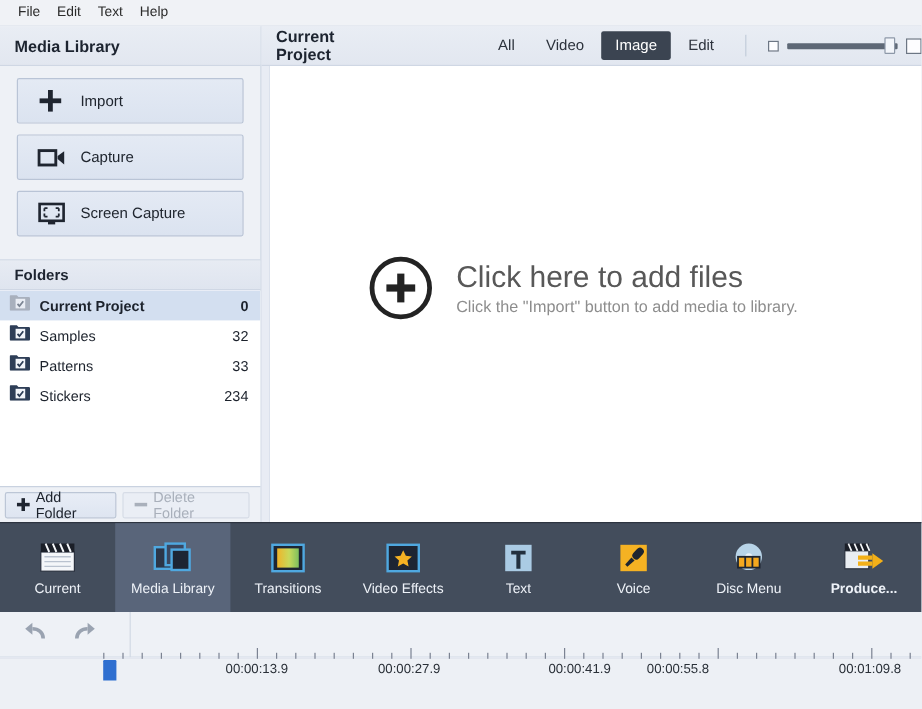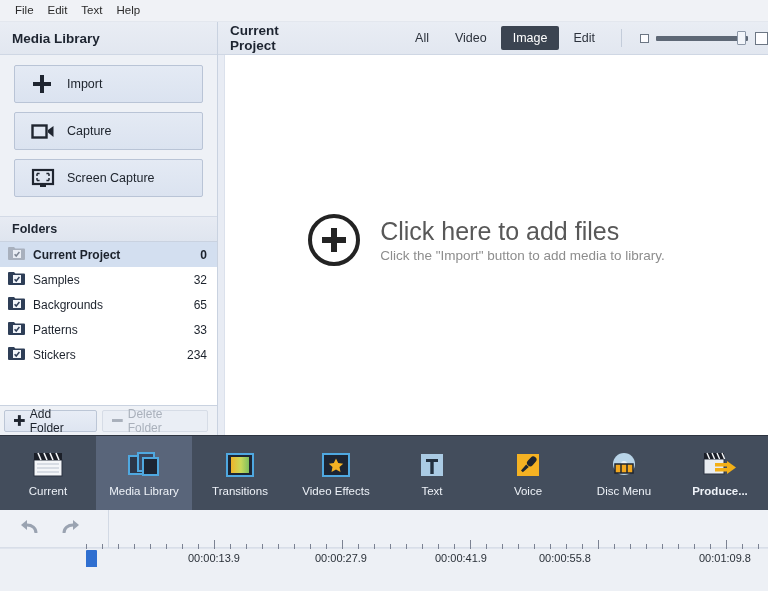--- a/index.html
+++ b/index.html
@@ -230,31 +230,20 @@
           <span class="fcount">32</span>
         </div>
         <div class="folder-row">
           <span>
             <svg width="17" height="14" viewBox="0 0 17 14">
                 <path d="M0 2a1 1 0 011-1h5l1.4 1.6H16a1 1 0 011 1V13a1 1 0 01-1 1H1a1 1 0 01-1-1z" fill="#2e3e57"></path>
                 <rect x="5" y="4" width="8" height="8" fill="#f2f5fa"></rect>
                 <path d="M6.6 8.2l1.6 1.8 3.2-4" stroke="#2e3e57" stroke-width="1.5" fill="none"></path>
               </svg>
           </span>
-          <span class="fname">Backgrounds</span>
-          <span class="fcount">65</span>
-        </div>
-        <div class="folder-row">
-          <span>
-            <svg width="17" height="14" viewBox="0 0 17 14">
-                <path d="M0 2a1 1 0 011-1h5l1.4 1.6H16a1 1 0 011 1V13a1 1 0 01-1 1H1a1 1 0 01-1-1z" fill="#2e3e57"></path>
-                <rect x="5" y="4" width="8" height="8" fill="#f2f5fa"></rect>
-                <path d="M6.6 8.2l1.6 1.8 3.2-4" stroke="#2e3e57" stroke-width="1.5" fill="none"></path>
-              </svg>
-          </span>
           <span class="fname">Patterns</span>
           <span class="fcount">33</span>
         </div>
         <div class="folder-row">
           <span>
             <svg width="17" height="14" viewBox="0 0 17 14">
                 <path d="M0 2a1 1 0 011-1h5l1.4 1.6H16a1 1 0 011 1V13a1 1 0 01-1 1H1a1 1 0 01-1-1z" fill="#2e3e57"></path>
                 <rect x="5" y="4" width="8" height="8" fill="#f2f5fa"></rect>
                 <path d="M6.6 8.2l1.6 1.8 3.2-4" stroke="#2e3e57" stroke-width="1.5" fill="none"></path>
               </svg>
@@ -425,21 +414,21 @@
           <path d="M15 3l6 5-6 5z" fill="#9aa3b1"></path>
         </svg>
       </span>
       <span class="tl-sepv"></span>
     </div>
 
     <div class="ruler">
       <div class="playhead" id="playhead" style="left: 86px;"></div>
       <div class="tlabel-time" style="left:214px">00:00:13.9</div>
       <div class="tlabel-time" style="left:341px">00:00:27.9</div>
-      <div class="tlabel-time" style="left:461px">00:00:41.9</div>
+      <div class="tlabel-time" style="left:483px">00:00:41.9</div>
       <div class="tlabel-time" style="left:565px">00:00:55.8</div>
       <div class="tlabel-time" style="left:725px">00:01:09.8</div>
       <div class="marks" id="ruler-marks">
           <div class="tick minor" style="left: 86px;"></div>
           <div class="tick minor" style="left: 102px;"></div>
           <div class="tick minor" style="left: 118px;"></div>
           <div class="tick minor" style="left: 134px;"></div>
           <div class="tick minor" style="left: 150px;"></div>
           <div class="tick minor" style="left: 166px;"></div>
           <div class="tick minor" style="left: 182px;"></div>

